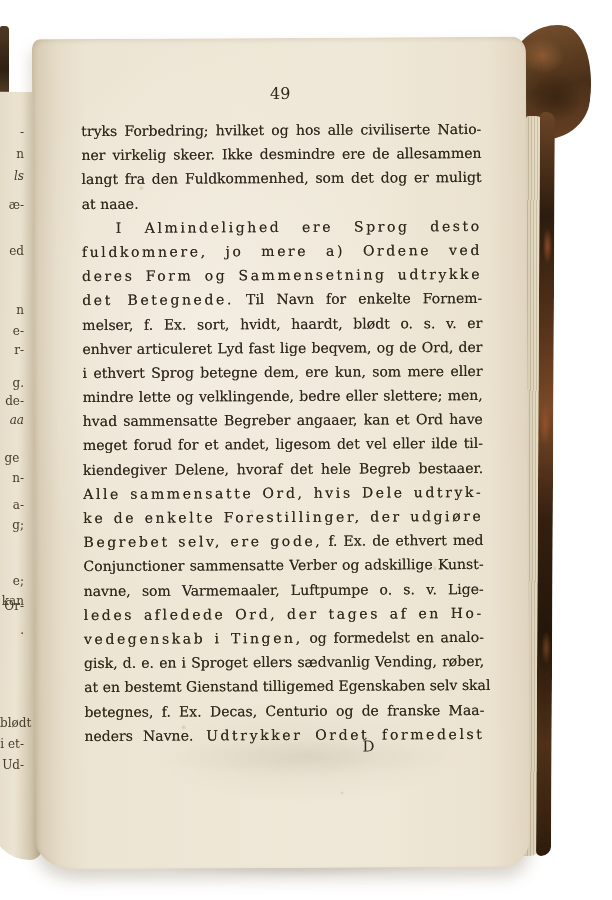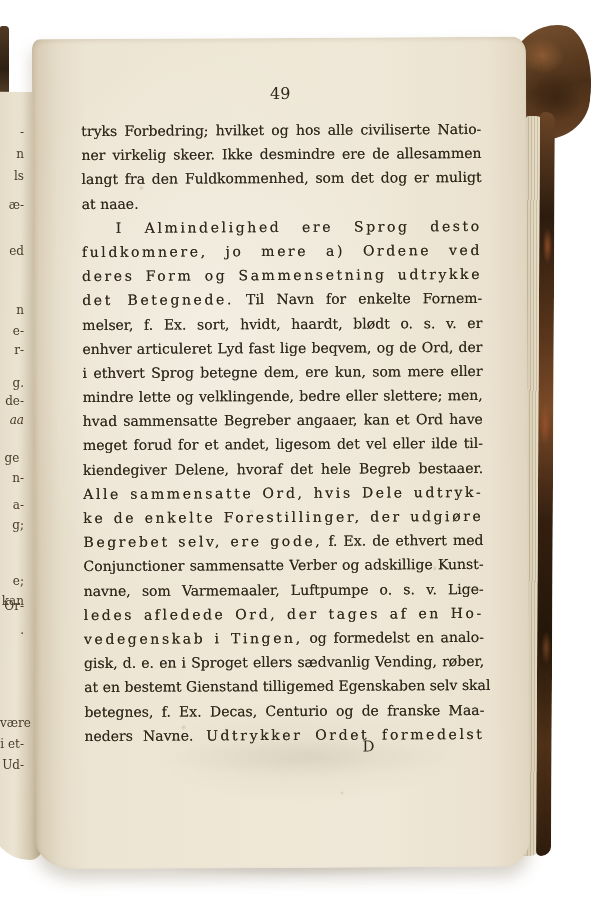--- a/index.html
+++ b/index.html
@@ -71,38 +71,38 @@
 
 <div class="scene">
 
   <div class="page-shadow"></div>
 
   <div class="cover-sliver"></div>
   <div class="prev-page"></div>
   <div>
       <div class="frag" style="top: 126px;">-</div>
       <div class="frag" style="top: 148px;">n</div>
-      <div class="frag" style="top: 170px;">ls</div>
+      <div class="frag" style="top: 170px; font-style: italic;">ls</div>
       <div class="frag" style="top: 199px;">æ-</div>
       <div class="frag" style="top: 245px;">ed</div>
       <div class="frag" style="top: 304px;">n</div>
       <div class="frag" style="top: 325px;">e-</div>
       <div class="frag" style="top: 344px;">r-</div>
       <div class="frag" style="top: 377px;">g.</div>
       <div class="frag" style="top: 395px;">de-</div>
       <div class="frag" style="top: 414px; font-style: italic;">aa</div>
       <div class="frag" style="top: 452px; text-align: center;">ge</div>
       <div class="frag" style="top: 472px;">n-</div>
       <div class="frag" style="top: 499px;">a-</div>
       <div class="frag" style="top: 519px;">g;</div>
       <div class="frag" style="top: 559px; margin-top: 41px;">Or-</div>
       <div class="frag" style="top: 575px;">e;</div>
       <div class="frag" style="top: 595px; text-align: right;">kan</div>
       <div class="frag" style="top: 624px;">.</div>
-      <div class="frag" style="top: 717px;">være</div>
+      <div class="frag" style="top: 717px;">blødt</div>
       <div class="frag" style="top: 738px;">i et-</div>
       <div class="frag" style="top: 759px;">Ud-</div>
     </div>
 
   <div class="cover-tear"></div>
   <div class="fore-edge"></div>
   <div class="cover-edge"></div>
 
   <div class="page">
     <div class="pagenum">49</div>

